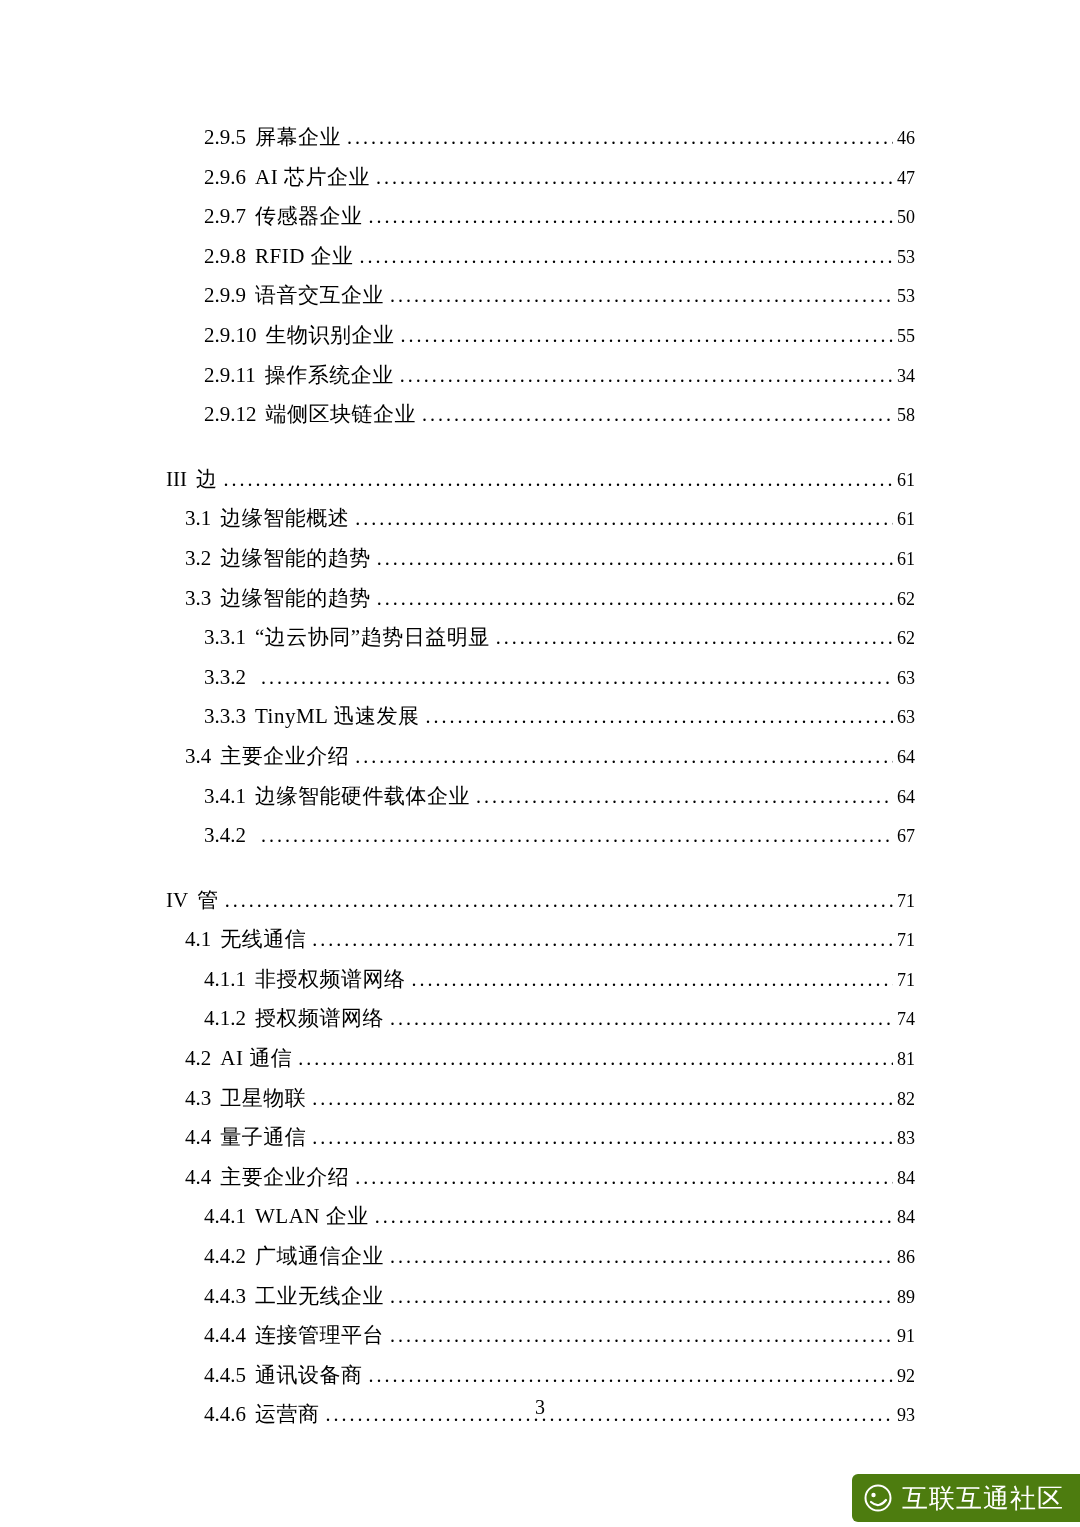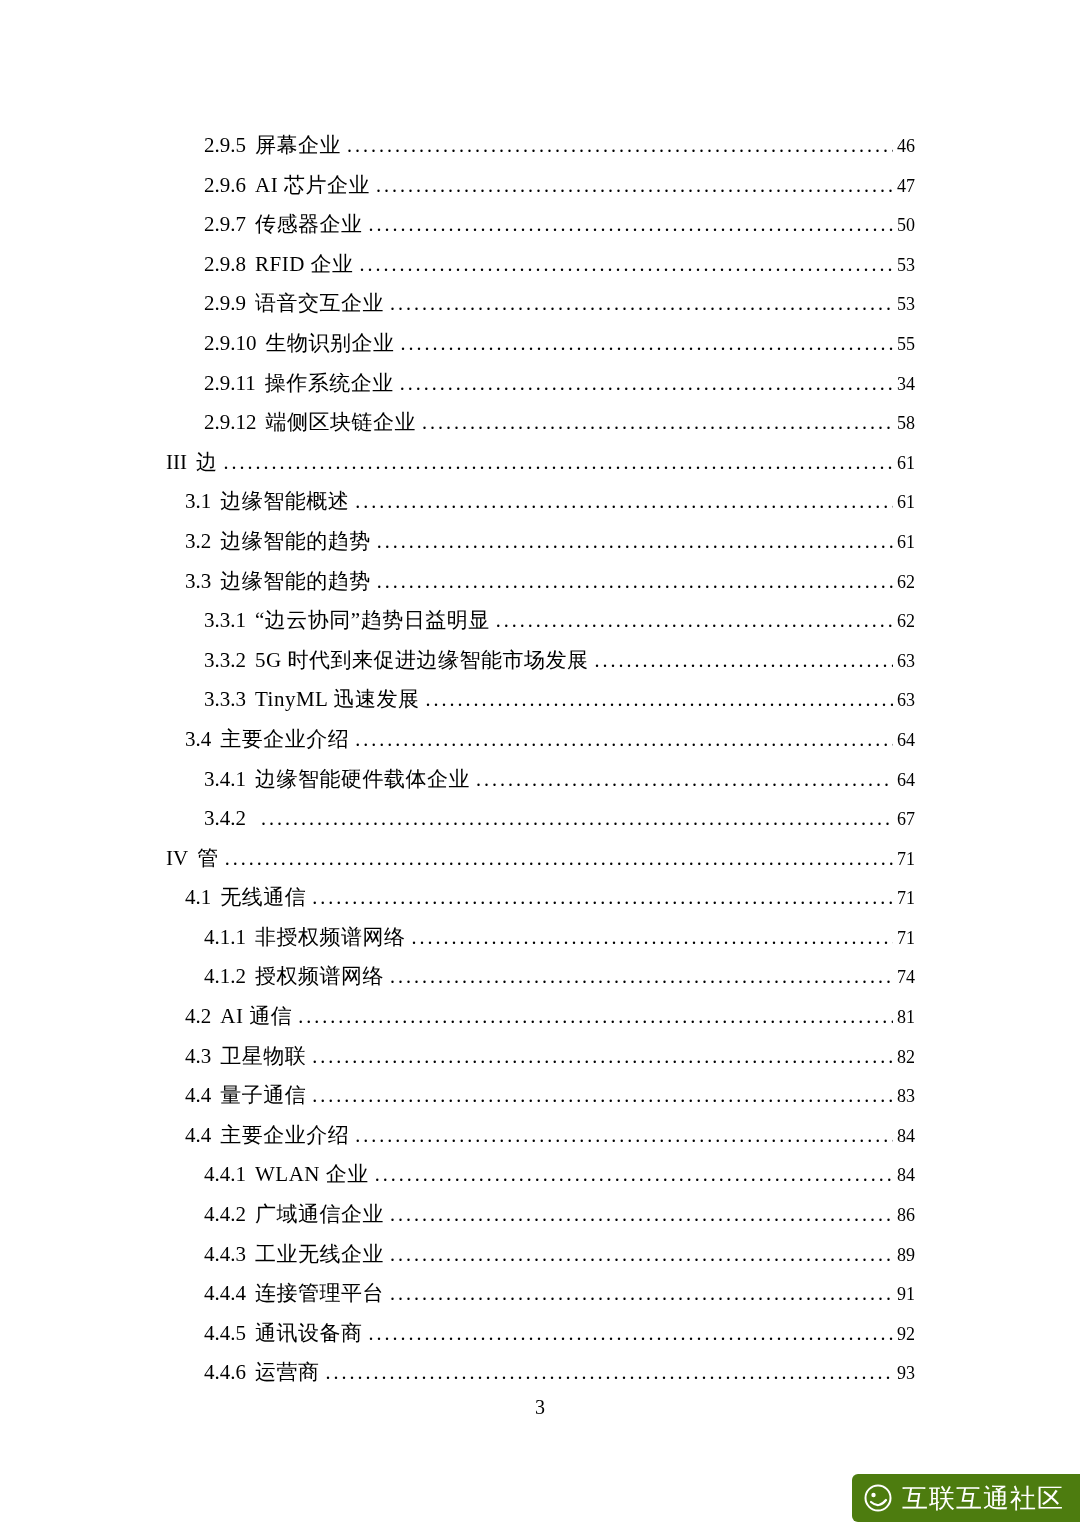--- a/index.html
+++ b/index.html
@@ -13,31 +13,31 @@
     height: 1527px;
     background: #ffffff;
     overflow: hidden;
     font-family: "Liberation Serif", "DejaVu Serif", serif;
     color: #000000;
   }
   .toc {
     position: absolute;
     left: 166px;
     right: 165px;
-    top: 126px;
+    top: 118px;
   }
   .toc-row {
     display: flex;
     align-items: baseline;
     height: 39.6px;
     line-height: 39.6px;
     font-size: 21px;
     white-space: nowrap;
   }
-  .toc-row.lvl1 { padding-left: 0; }
+  .toc-row.lvl1 { padding-left: 0; margin-top: 25px; }
   .toc-row.lvl2 { padding-left: 19px; }
   .toc-row.lvl3 { padding-left: 38px; }
   .toc-num {
     margin-right: 9px;
   }
   .toc-title {
     letter-spacing: 0.5px;
     text-align: right;
   }
   .leader {
@@ -170,21 +170,20 @@
       <span class="toc-page">62</span>
     </div>
       <div class="toc-row lvl3">
       <span class="toc-num">3.3.1</span>
       <span class="toc-title">“边云协同”趋势日益明显</span>
       <span class="leader"></span>
       <span class="toc-page">62</span>
     </div>
       <div class="toc-row lvl3">
       <span class="toc-num">3.3.2</span>
-      <span class="toc-title">5G 时代到来促进边缘智能市场发展</span>
       <span class="leader"></span>
       <span class="toc-page">63</span>
     </div>
       <div class="toc-row lvl3">
       <span class="toc-num">3.3.3</span>
       <span class="toc-title">TinyML 迅速发展</span>
       <span class="leader"></span>
       <span class="toc-page">63</span>
     </div>
       <div class="toc-row lvl2">

